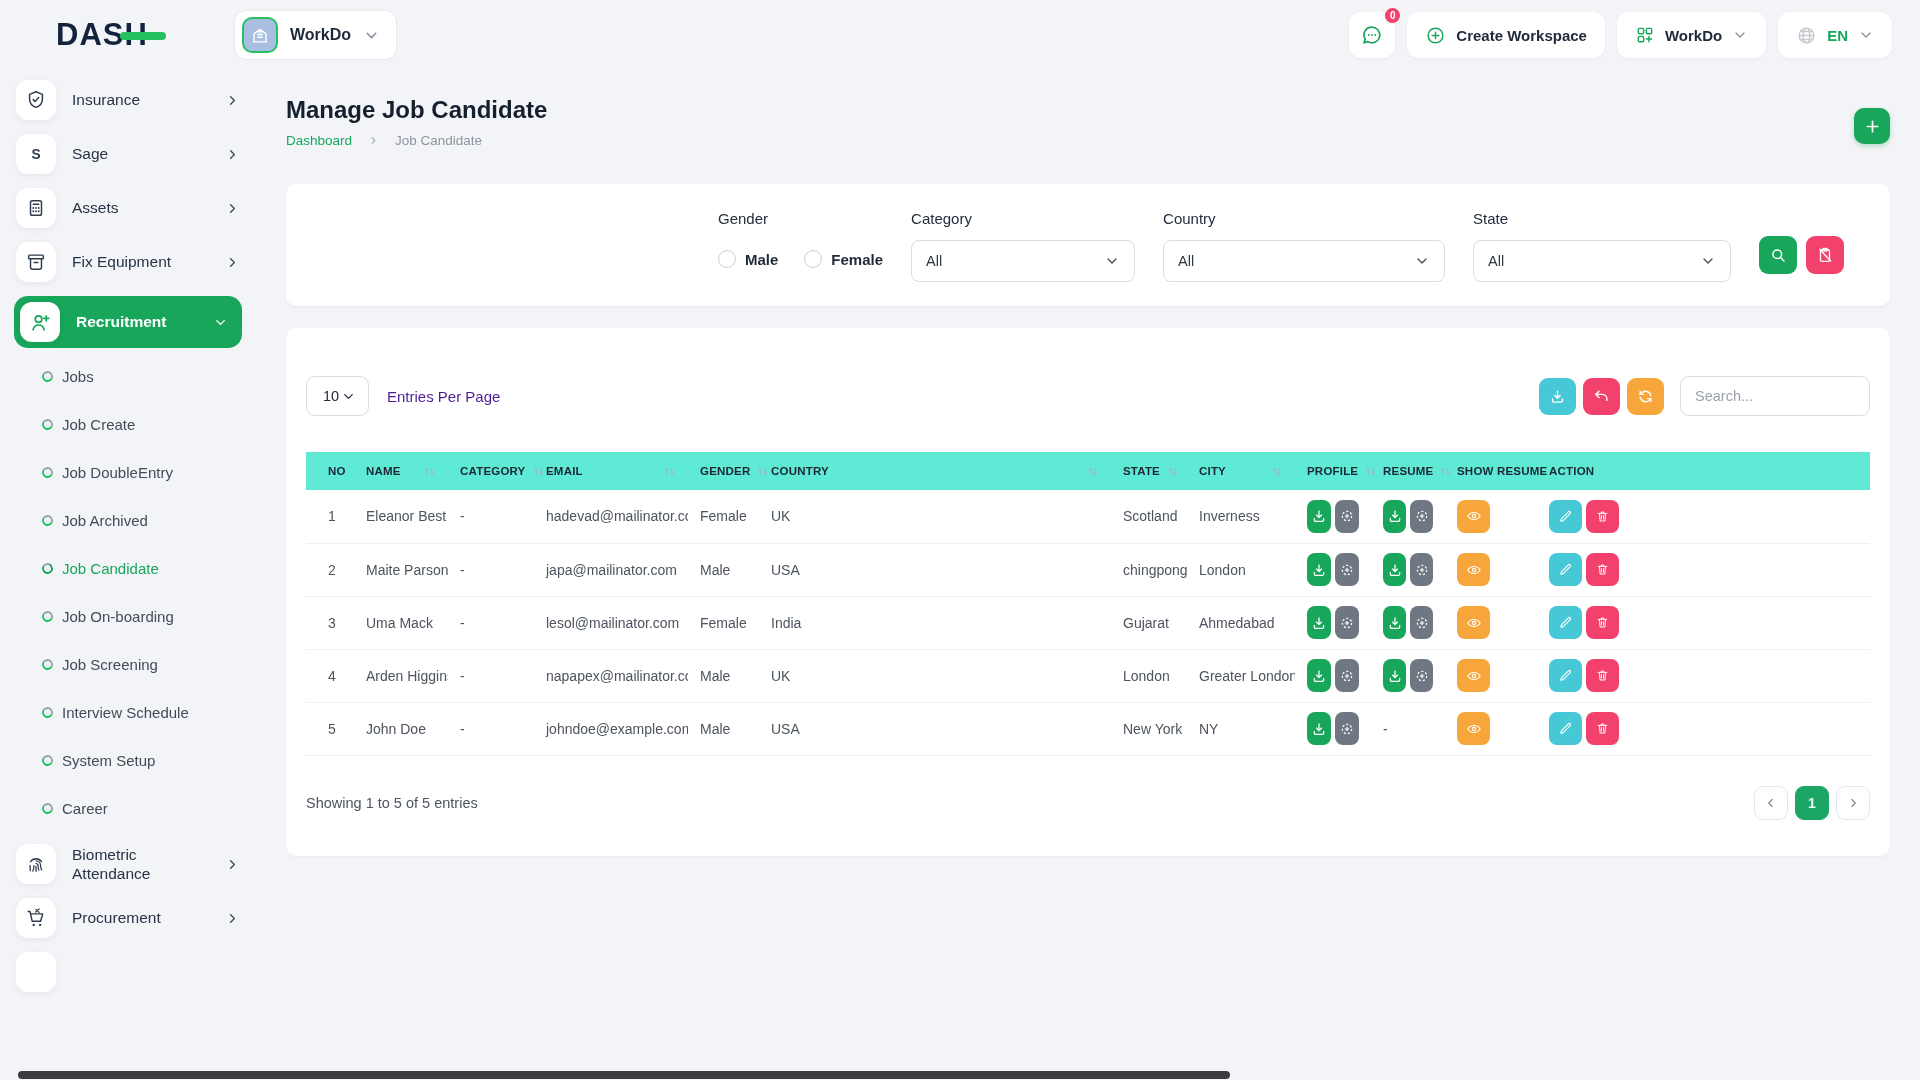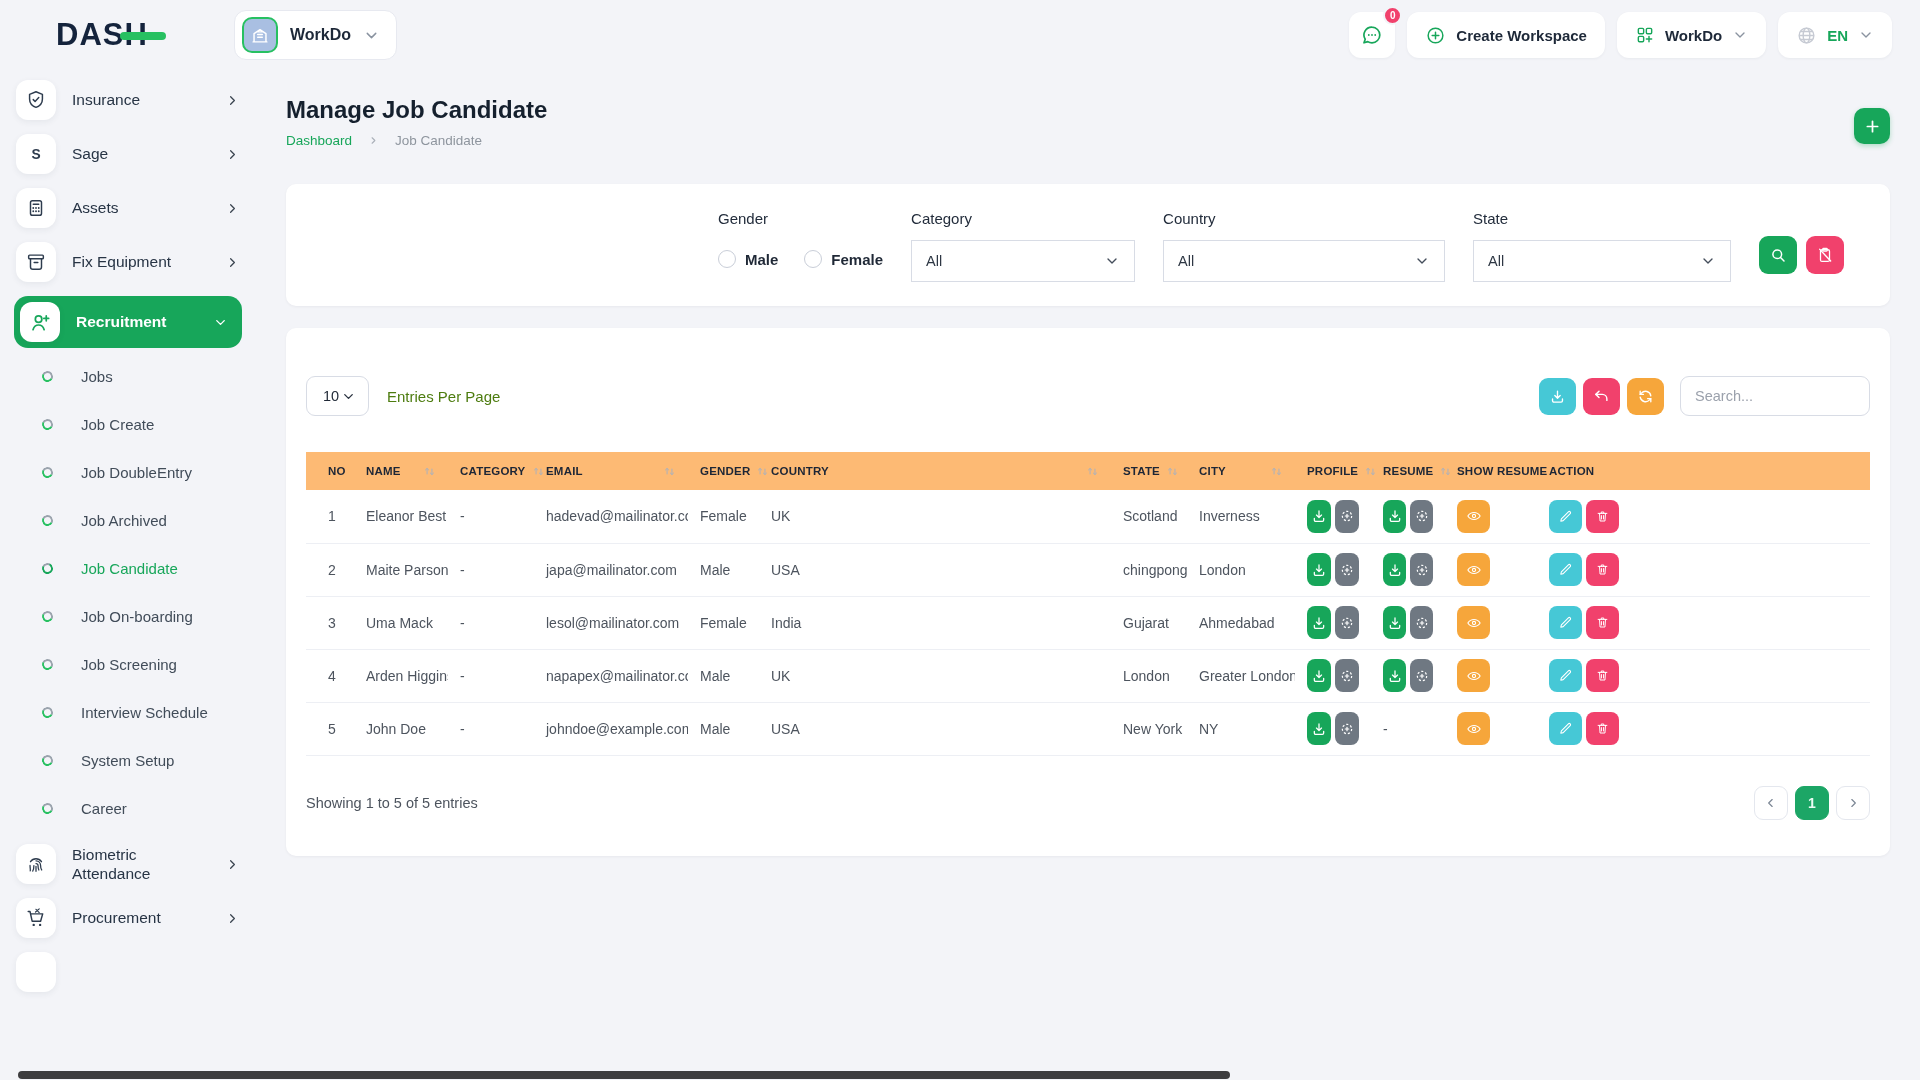--- a/index.html
+++ b/index.html
@@ -23,21 +23,21 @@
 
   
   .sidebar { position:absolute; top:70px; left:0; bottom:0; width:256px; padding:10px 16px 0 16px; overflow:hidden; }
   .side-item { display:flex; align-items:center; gap:16px; min-height:40px; margin-bottom:14px; cursor:pointer; }
   .icon-box { flex:0 0 40px; width:40px; height:40px; border-radius:12px; background:#fff; box-shadow:0 2px 6px rgba(40,50,70,.07); display:flex; align-items:center; justify-content:center; }
   .side-label { flex:1; font-size:15.5px; font-weight:500; color:#273445; max-width:132px; line-height:1.25; }
   .side-chev { flex:0 0 auto; margin-left:auto; display:flex; }
   .side-item.active { background:#17a65a; border-radius:14px; padding:6px 14px 6px 6px; margin-left:-2px; margin-right:-2px; min-height:52px; }
   .side-item.active .side-label { color:#fff; font-weight:700; }
   .submenu { list-style:none; margin:16px 0 24px 0; }
-  .submenu li { display:flex; align-items:center; gap:28px; height:24px; margin-bottom:24px; padding-left:26px; font-size:15px; color:#414c59; cursor:pointer; }
+  .submenu li { display:flex; align-items:center; gap:9px; height:24px; margin-bottom:24px; padding-left:26px; font-size:15px; color:#414c59; cursor:pointer; }
   .bullet { width:11px; height:11px; border-radius:50%; border:2px solid #9aa3ad; border-bottom-color:#27c061; border-left-color:#27c061; transform:rotate(-20deg); flex:0 0 auto; }
   .submenu li.active { color:#17a65a; }
   .submenu li.active .bullet { border-color:#17a65a; border-top-color:#9aa3ad; }
   .side-item.partial { margin-bottom:0; }
 
   
   .main { position:absolute; top:70px; left:256px; right:0; bottom:0; padding:26px 30px 0 30px; }
   .page-head { position:relative; }
   .page-title { font-size:24px; font-weight:700; color:#15202e; }
   .breadcrumb { display:flex; align-items:center; gap:16px; margin-top:9px; font-size:13.5px; }
@@ -48,41 +48,41 @@
 
   .card { background:#fff; border-radius:10px; box-shadow:0 1px 3px rgba(16,24,40,.05); }
 
   
   .filter-card { margin-top:36px; height:122px; display:flex; align-items:flex-start; gap:28px; padding:26px 24px 0 432px; }
   .fgroup-label { display:block; font-size:15px; color:#232d3c; margin-bottom:13px; }
   .radio-row { display:flex; gap:26px; align-items:center; height:38px; }
   .radio-opt { display:flex; align-items:center; gap:9px; cursor:pointer; }
   .radio-circle { width:18px; height:18px; border-radius:50%; border:1.5px solid #c9ced8; background:#fff; }
   .radio-text { font-size:15px; font-weight:700; color:#1f2836; }
-  .select-box { height:42px; border:1px solid #d8dce5; border-radius:0; background:#fff; display:flex; align-items:center; justify-content:space-between; padding:0 14px; font-size:14.5px; color:#2e3744; cursor:pointer; }
+  .select-box { height:42px; border:1px solid #d8dce5; border-radius:8px; background:#fff; display:flex; align-items:center; justify-content:space-between; padding:0 14px; font-size:14.5px; color:#2e3744; cursor:pointer; }
   .w-cat { width:224px; } .w-country { width:282px; } .w-state { width:258px; }
   .filter-btns { display:flex; gap:9px; margin-top:26px; }
   .sq-btn { width:38px; height:38px; border:none; border-radius:9px; display:flex; align-items:center; justify-content:center; cursor:pointer; }
 
   .btn-green { background:#17a65a; } .btn-pink { background:#f1416c; }
   .btn-cyan { background:#46c8d6; } .btn-orange { background:#f6a63b; }
   .btn-gray { background:#6f7882; }
 
   
   .table-card { margin-top:22px; padding:48px 20px 36px 20px; }
   .controls { display:flex; align-items:center; }
   .entries-select { width:63px; height:40px; border:1px solid #d8dce5; border-radius:9px; background:#fff; display:flex; align-items:center; justify-content:space-between; padding:0 12px 0 16px; font-size:14.5px; color:#1f2836; cursor:pointer; }
-  .entries-label { margin-left:18px; font-size:15px; color:#4d7c0f; }
+  .entries-label { margin-left:18px; font-size:15px; color:#4c1d95; }
   .spacer { flex:1; }
   .tool-btn { width:37px; height:37px; border:none; border-radius:9px; display:flex; align-items:center; justify-content:center; cursor:pointer; margin-left:7px; }
   .search-input { width:190px; height:40px; margin-left:16px; border:1px solid #d8dce5; border-radius:9px; padding:0 14px; font-family:inherit; font-size:14.5px; color:#2e3744; outline:none; }
   .search-input::placeholder { color:#9ba1ac; }
 
   table { width:100%; border-collapse:collapse; margin-top:36px; table-layout:fixed; }
-  thead tr { background:#fdba74; }
+  thead tr { background:#5eead4; }
   th { height:38px; padding:0 12px; text-align:left; }
   .th-inner { display:flex; align-items:center; justify-content:space-between; gap:6px; font-size:11.5px; font-weight:700; color:#1d2636; letter-spacing:.2px; white-space:nowrap; }
   td { height:53px; padding:0 12px; font-size:14px; color:#4d545e; border-bottom:1px solid #edeff4; white-space:nowrap; overflow:hidden; }
   th:first-child, td:first-child { padding-left:22px; }
   .btn-pair { display:flex; gap:4px; }
   .row-btn { width:33px; height:33px; border:none; border-radius:8px; display:flex; align-items:center; justify-content:center; cursor:pointer; }
 
   .table-footer { display:flex; align-items:center; margin-top:30px; font-size:14.5px; color:#4d545e; }
   .pagination { margin-left:auto; display:flex; gap:7px; }
   .page-btn { width:34px; height:34px; border:1px solid #e4e7ee; border-radius:9px; background:#fff; color:#7b8694; display:flex; align-items:center; justify-content:center; cursor:pointer; font-size:14px; }

